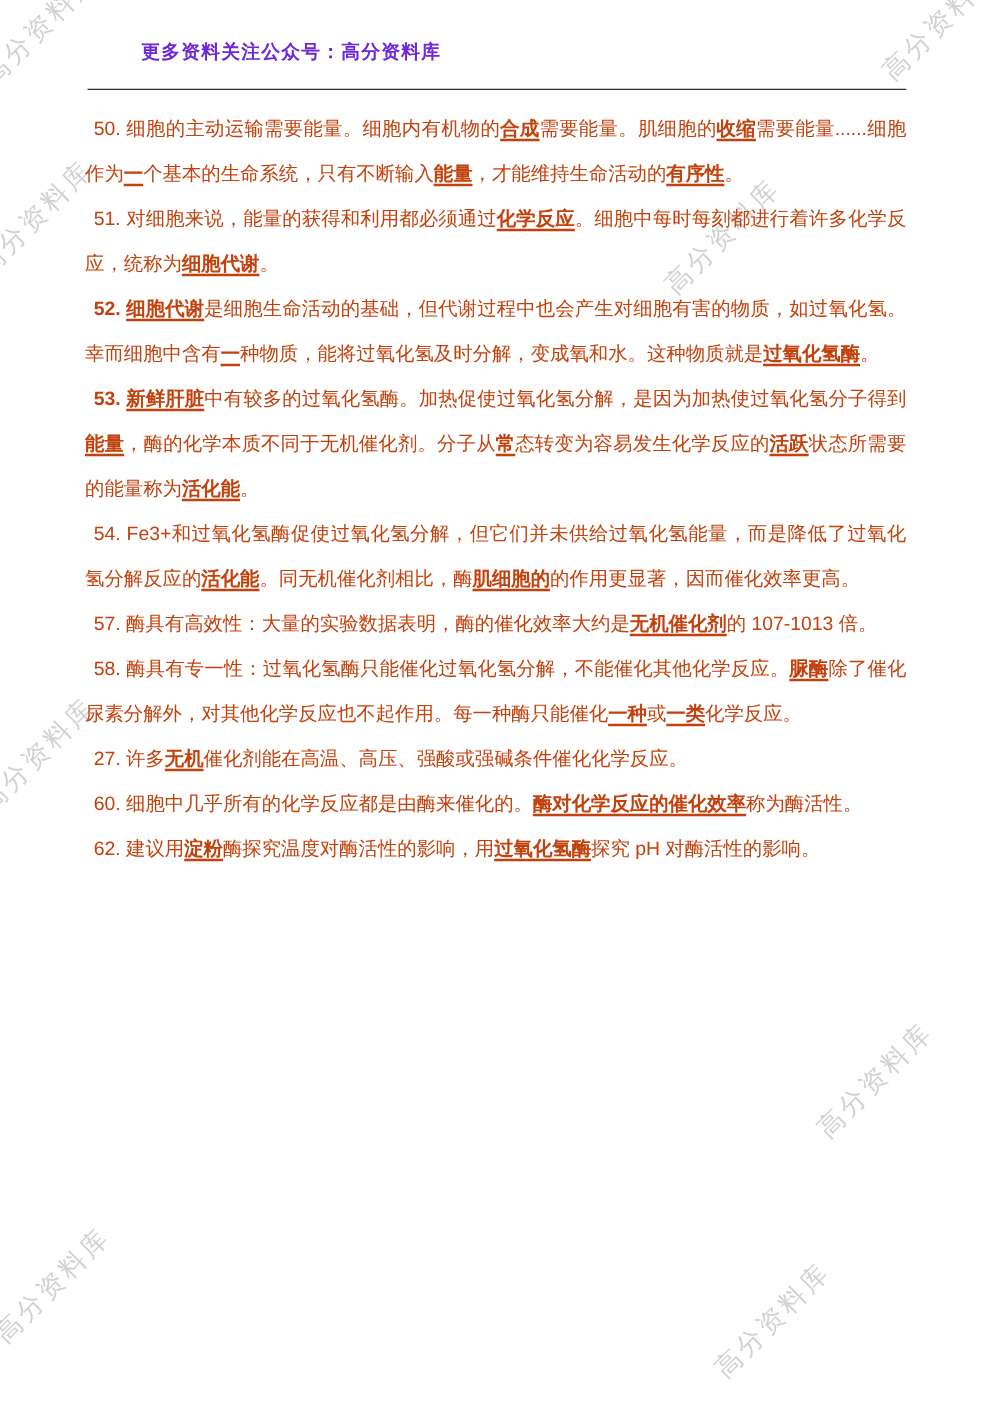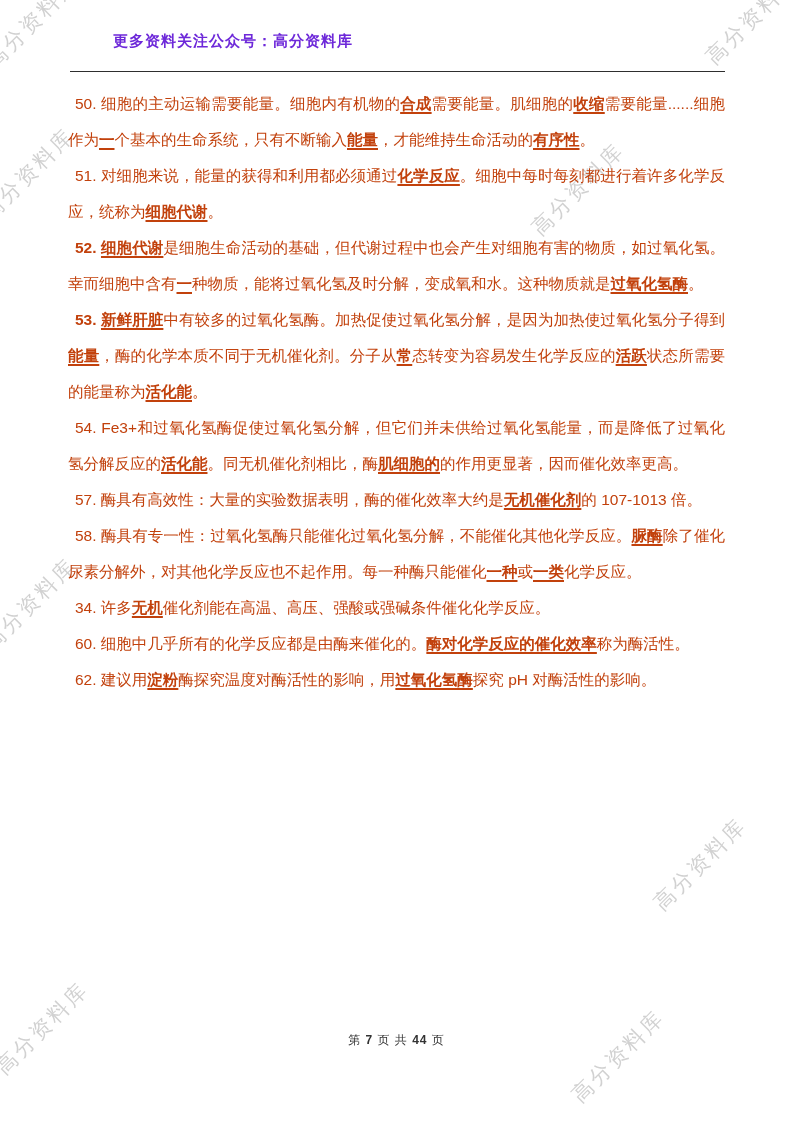--- a/index.html
+++ b/index.html
@@ -84,22 +84,19 @@
   <div class="rule"></div>
 
   <div class="content">
       <p class="para"><span>50. 细胞的主动运输需要能量。细胞内有机物的</span><span class="b u">合成</span><span>需要能量。肌细胞的</span><span class="b u">收缩</span><span>需要能量......细胞作为</span><span class="b u">一</span><span>个基本的生命系统，只有不断输入</span><span class="b u">能量</span><span>，才能维持生命活动的</span><span class="b u">有序性</span><span>。</span></p>
       <p class="para"><span>51. 对细胞来说，能量的获得和利用都必须通过</span><span class="b u">化学反应</span><span>。细胞中每时每刻都进行着许多化学反应，统称为</span><span class="b u">细胞代谢</span><span>。</span></p>
       <p class="para"><span class="b">52. </span><span class="b u">细胞代谢</span><span>是细胞生命活动的基础，但代谢过程中也会产生对细胞有害的物质，如过氧化氢。幸而细胞中含有</span><span class="b u">一</span><span>种物质，能将过氧化氢及时分解，变成氧和水。这种物质就是</span><span class="b u">过氧化氢酶</span><span>。</span></p>
       <p class="para"><span class="b">53. </span><span class="b u">新鲜肝脏</span><span>中有较多的过氧化氢酶。加热促使过氧化氢分解，是因为加热使过氧化氢分子得到</span><span class="b u">能量</span><span>，酶的化学本质不同于无机催化剂。分子从</span><span class="b u">常</span><span>态转变为容易发生化学反应的</span><span class="b u">活跃</span><span>状态所需要的能量称为</span><span class="b u">活化能</span><span>。</span></p>
       <p class="para"><span>54. Fe3+和过氧化氢酶促使过氧化氢分解，但它们并未供给过氧化氢能量，而是降低了过氧化氢分解反应的</span><span class="b u">活化能</span><span>。同无机催化剂相比，酶</span><span class="b u">肌细胞的</span><span>的作用更显著，因而催化效率更高。</span></p>
       <p class="para"><span>57. 酶具有高效性：大量的实验数据表明，酶的催化效率大约是</span><span class="b u">无机催化剂</span><span>的 107-1013 倍。</span></p>
       <p class="para"><span>58. 酶具有专一性：过氧化氢酶只能催化过氧化氢分解，不能催化其他化学反应。</span><span class="b u">脲酶</span><span>除了催化尿素分解外，对其他化学反应也不起作用。每一种酶只能催化</span><span class="b u">一种</span><span>或</span><span class="b u">一类</span><span>化学反应。</span></p>
-      <p class="para"><span>34. 许多</span><span class="b u">无机</span><span>催化剂能在高温、高压、强酸或强碱条件催化化学反应。</span></p>
+      <p class="para"><span>27. 许多</span><span class="b u">无机</span><span>催化剂能在高温、高压、强酸或强碱条件催化化学反应。</span></p>
       <p class="para"><span>60. 细胞中几乎所有的化学反应都是由酶来催化的。</span><span class="b u">酶对化学反应的催化效率</span><span>称为酶活性。</span></p>
       <p class="para"><span>62. 建议用</span><span class="b u">淀粉</span><span>酶探究温度对酶活性的影响，用</span><span class="b u">过氧化氢酶</span><span>探究 pH 对酶活性的影响。</span></p>
     </div>
 
-  <div class="footer">
-    <span>第 </span><span class="num">7</span><span> 页 共 </span><span class="num">44</span><span> 页</span>
-  </div>
 
 </div>
 
 </body></html>

